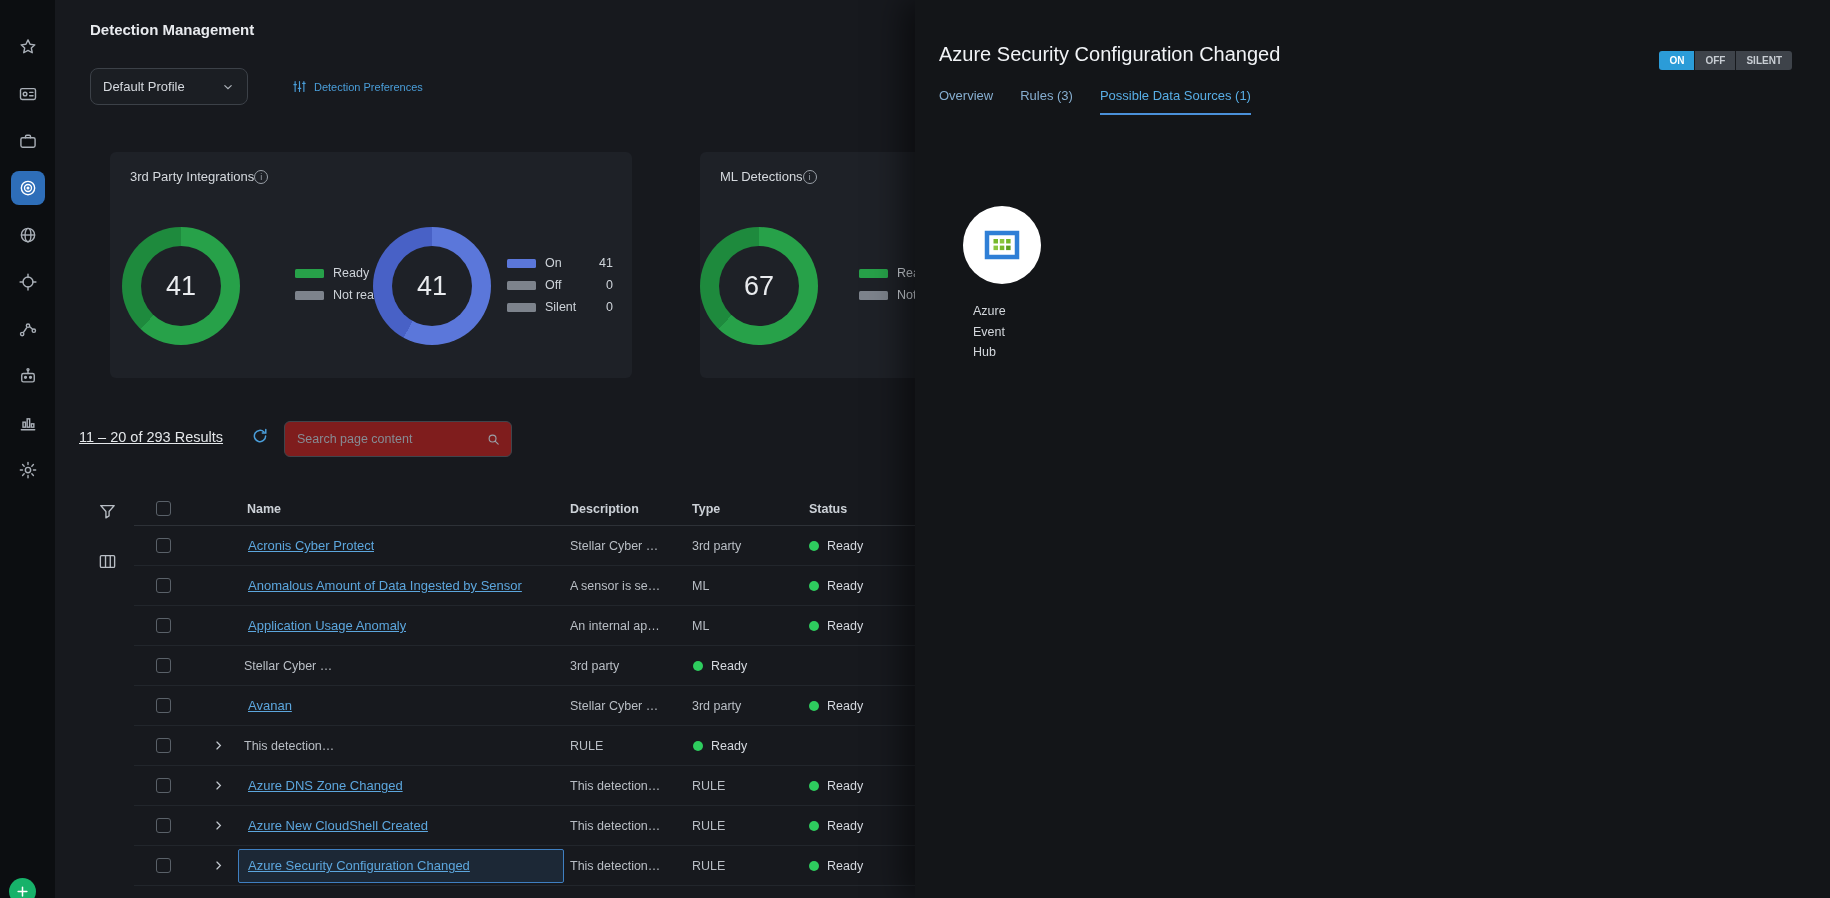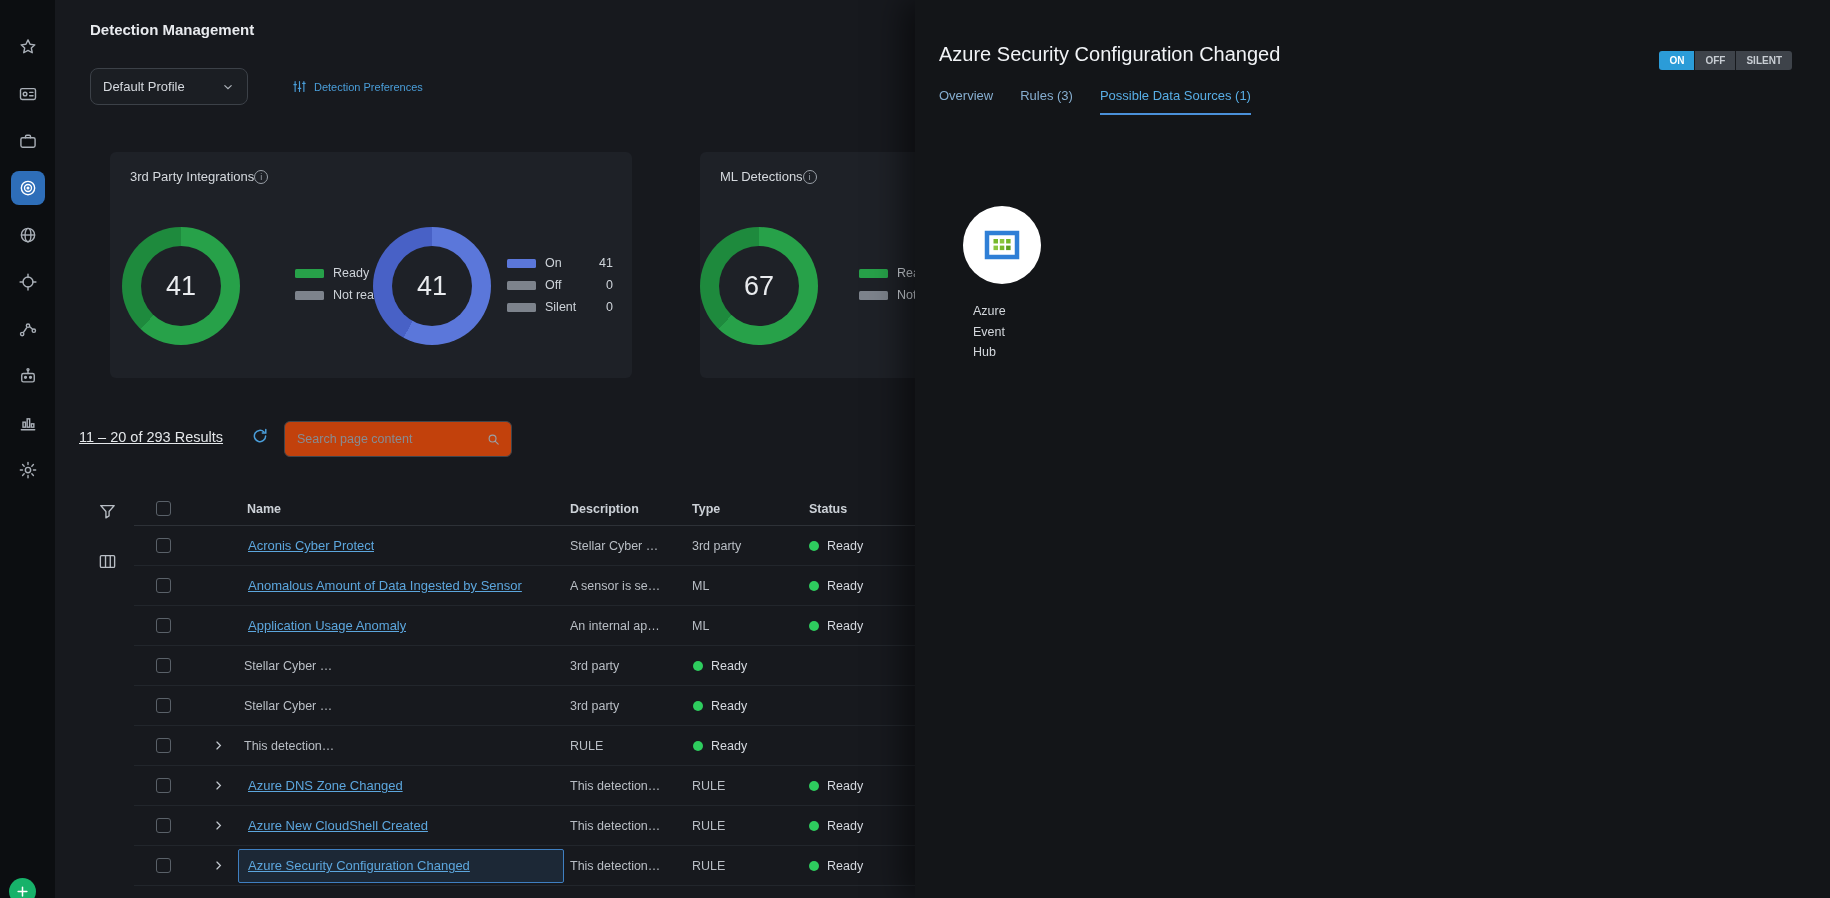--- a/index.html
+++ b/index.html
@@ -48,21 +48,21 @@
   .legend-swatch{width:29px;height:9px;border-radius:1.5px;margin-right:9px;flex:0 0 auto;}
   .sw-green{background:#27a149;} .sw-gray{background:#7d838c;} .sw-blue{background:#5b77da;}
   .legend-item .lv{margin-left:auto;}
 
   
   .results-summary{position:absolute;left:79px;top:429px;font-size:14.5px;color:#e4e7ea;text-decoration:underline;}
   .refresh-btn{position:absolute;left:250px;top:427px;width:20px;height:20px;background:none;border:none;
                color:#4a9eda;cursor:pointer;padding:0;}
   .refresh-btn svg{width:18px;height:18px;}
   .searchbox{position:absolute;left:284px;top:421px;width:228px;height:36px;border:1px solid #40454c;
-             border-radius:6px;display:flex;align-items:center;padding:0 10px;background:#c2410c;}
+             border-radius:6px;display:flex;align-items:center;padding:0 10px;background:#7f1d1d;}
   .searchbox input{flex:1;background:none;border:none;outline:none;color:#d5d9de;font-size:12.5px;
                    font-family:inherit;}
   .searchbox input::placeholder{color:#868c94;}
   .searchbox svg{width:15px;height:15px;color:#9aa0a7;flex:0 0 auto;}
 
   
   .tool-btn{position:absolute;width:22px;height:22px;background:none;border:none;color:#b9bec5;cursor:pointer;padding:0;}
   .tool-btn svg{width:19px;height:19px;}
   .tool-filter{left:96px;top:502px;}
   .tool-columns{left:96px;top:552px;}
@@ -354,20 +354,23 @@
       <span class="cell-type">3rd party</span>
       <span class="cell-status">
           <span class="status-dot"></span>
           <span>Ready</span>
         </span>
     </div>
 
     <div class="trow">
       <span class="cb"></span>
         <span></span>
+      <span class="name-wrap">
+          <a class="dlink">Avanan</a>
+        </span>
       <span class="cell-desc">Stellar Cyber …</span>
       <span class="cell-type">3rd party</span>
       <span class="cell-status">
           <span class="status-dot"></span>
           <span>Ready</span>
         </span>
     </div>
 
     <div class="trow">
       <span class="cb"></span>

